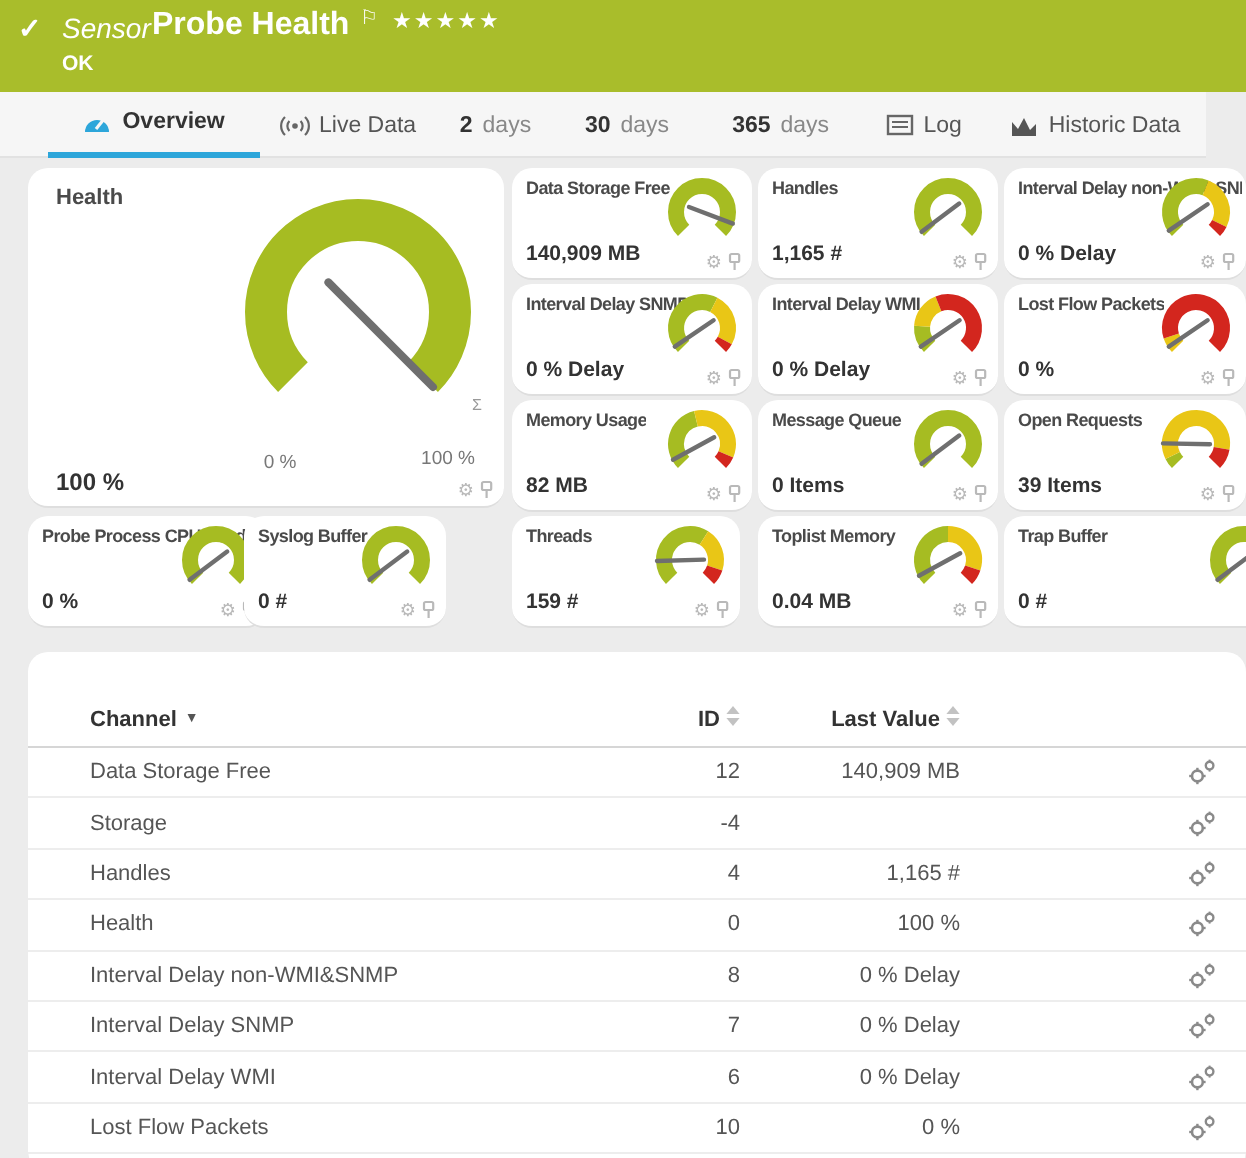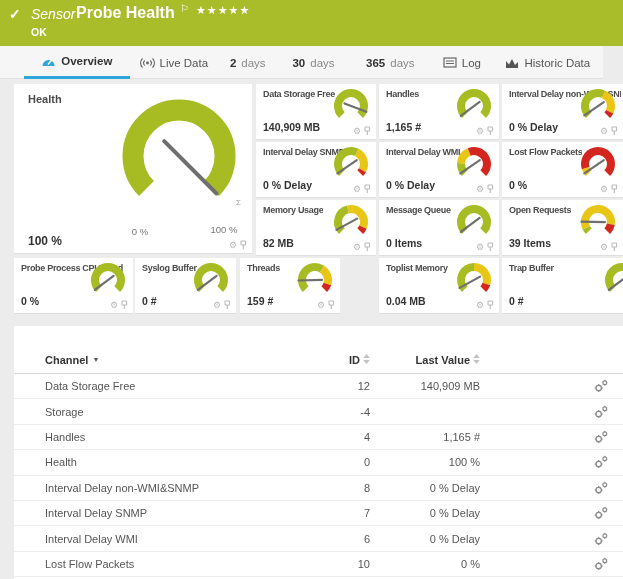--- a/index.html
+++ b/index.html
@@ -19,21 +19,21 @@
   .tabbar { position:absolute; top:46px; left:0; width:603px; height:33px; background:#f6f6f6;
             border-bottom:1px solid #e2e2e2; display:flex; padding-left:24px; }
   .tab { display:flex; align-items:center; justify-content:center; gap:5px; font-size:11.5px;
          color:#555; height:33px; cursor:pointer; }
   .tab.active { border-bottom:3px solid #2da6da; color:#333; font-weight:bold; }
   .tab .num { font-weight:bold; color:#333; }
   .tab .days { color:#888; }
   .tab svg { flex:0 0 auto; }
 
   
-  .card { position:absolute; background:#fff; border-bottom:1px solid #dedede; }
+  .card { position:absolute; background:#fff; border-bottom:1px solid #dedede;border-radius:10px; }
   .card-health { left:14px; top:84px; width:238px; height:170px; }
   .hc-title { position:absolute; left:14px; top:9px; font-size:11px; font-weight:bold; color:#4a4a4a; }
   .hc-gauge { position:absolute; left:90px; top:8px; }
   .hc-min { position:absolute; left:108px; top:142px; width:36px; text-align:center; font-size:9.5px; color:#777; }
   .hc-max { position:absolute; left:190px; top:140px; width:40px; text-align:center; font-size:9.5px; color:#777; }
   .hc-value { position:absolute; left:14px; top:150px; font-size:12px; font-weight:bold; color:#333; }
   .hc-sum { position:absolute; left:222px; top:114px; font-size:8px; color:#999; }
 
   .gcard { width:120px; height:56px; }
   .g-title { position:absolute; left:7px; top:5px; font-size:9px; font-weight:bold; color:#4a4a4a;
@@ -287,36 +287,36 @@
         </svg></span>
       <span class="g-value">0 %</span>
       <span class="mini-icons">
         <span class="gear-glyph">⚙</span>
         <svg width="8" height="10" viewBox="0 0 8 10">
           <rect x="2" y="1" width="4.6" height="4" rx="0.8" fill="none" stroke="#b9b9b9" stroke-width="1.1"></rect>
           <line x1="4.3" y1="5" x2="4.3" y2="9" stroke="#b9b9b9" stroke-width="1.1"></line>
         </svg>
       </span>
     </section>
-    <section class="card gcard" style="left: 135px; top: 258px; width: 101px;">
+    <section class="card gcard" style="left: 122px; top: 258px; width: 101px;">
       <span class="g-title">Syslog Buffer</span>
       <span class="g-svg"><svg width="44" height="40" viewBox="0 0 44 40">
           <path d="M 12.81 28.19 A 13 13 0 1 1 31.19 28.19" stroke="#a6bc22" stroke-width="8" fill="none"></path>
           <line x1="27.6" y1="14.8" x2="8.8" y2="28.9" stroke="#6f6f6f" stroke-width="2.2" stroke-linecap="round"></line>
         </svg></span>
       <span class="g-value">0 #</span>
       <span class="mini-icons">
         <span class="gear-glyph">⚙</span>
         <svg width="8" height="10" viewBox="0 0 8 10">
           <rect x="2" y="1" width="4.6" height="4" rx="0.8" fill="none" stroke="#b9b9b9" stroke-width="1.1"></rect>
           <line x1="4.3" y1="5" x2="4.3" y2="9" stroke="#b9b9b9" stroke-width="1.1"></line>
         </svg>
       </span>
     </section>
-    <section class="card gcard" style="left: 240px; top: 258px; width: 100px;">
+    <section class="card gcard" style="left: 256px; top: 258px; width: 114px;">
       <span class="g-title">Threads</span>
       <span class="g-svg"><svg width="44" height="40" viewBox="0 0 44 40">
           <path d="M 12.81 28.19 A 13 13 0 0 1 28.97 8.02" stroke="#a6bc22" stroke-width="8" fill="none"></path>
           <path d="M 28.97 8.02 A 13 13 0 0 1 34.36 23.02" stroke="#e9c616" stroke-width="8" fill="none"></path>
           <path d="M 34.36 23.02 A 13 13 0 0 1 31.19 28.19" stroke="#d3261e" stroke-width="8" fill="none"></path>
           <line x1="29.0" y1="18.8" x2="5.5" y2="19.5" stroke="#6f6f6f" stroke-width="2.2" stroke-linecap="round"></line>
         </svg></span>
       <span class="g-value">159 #</span>
       <span class="mini-icons">
         <span class="gear-glyph">⚙</span>

